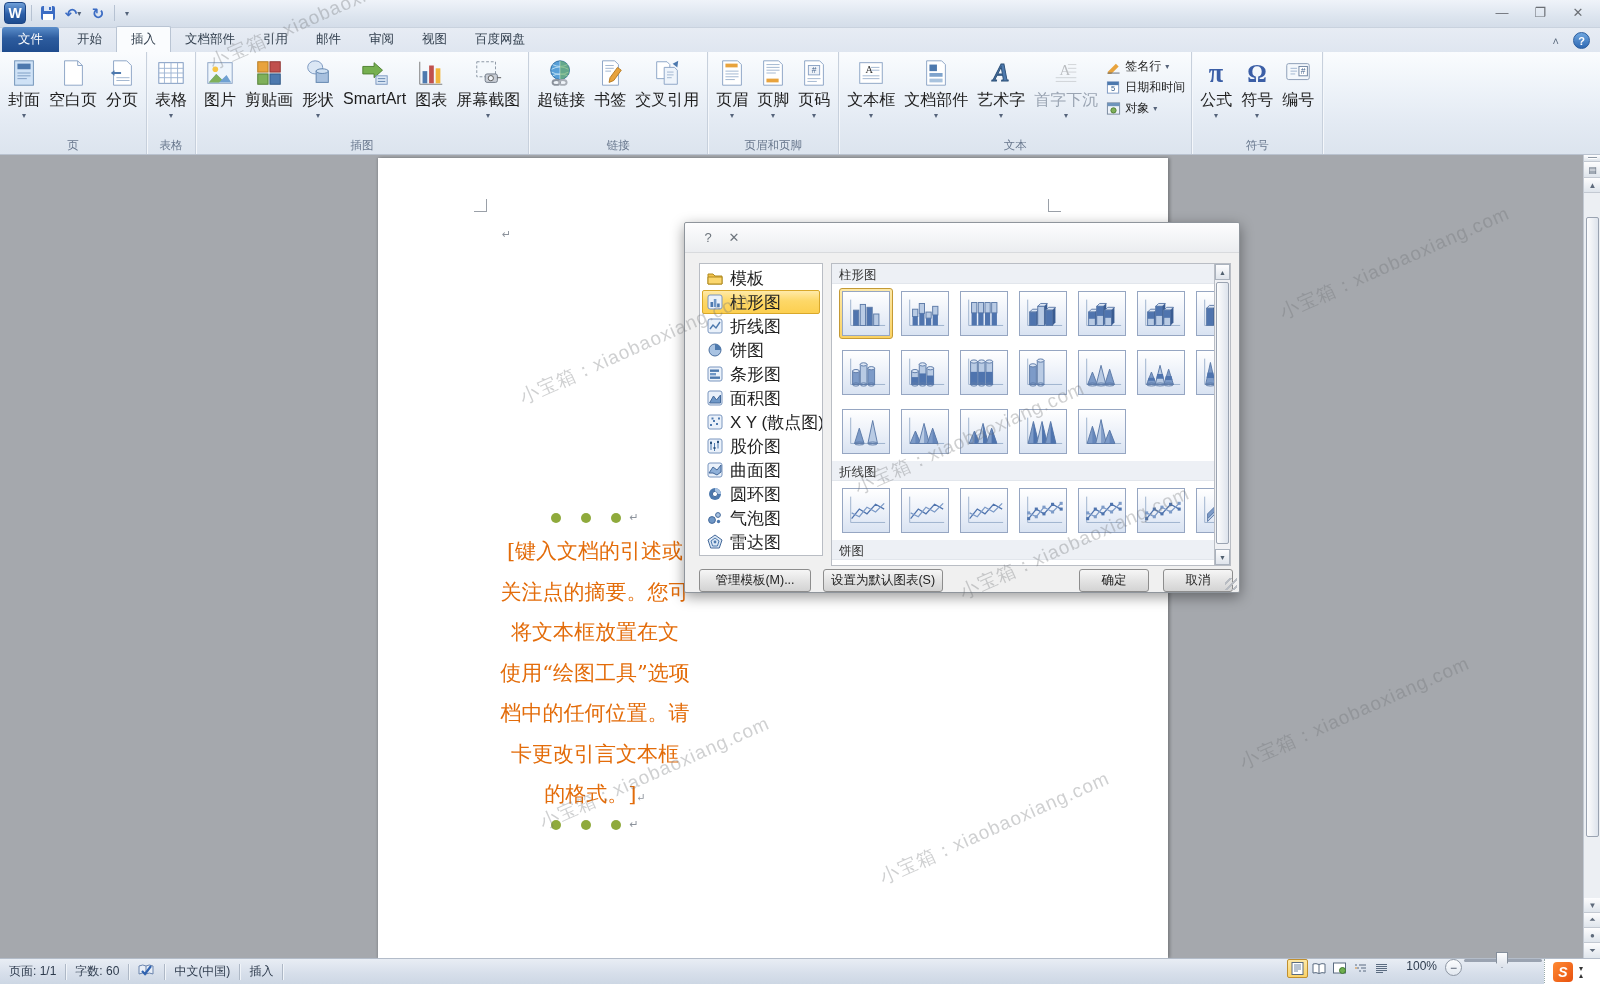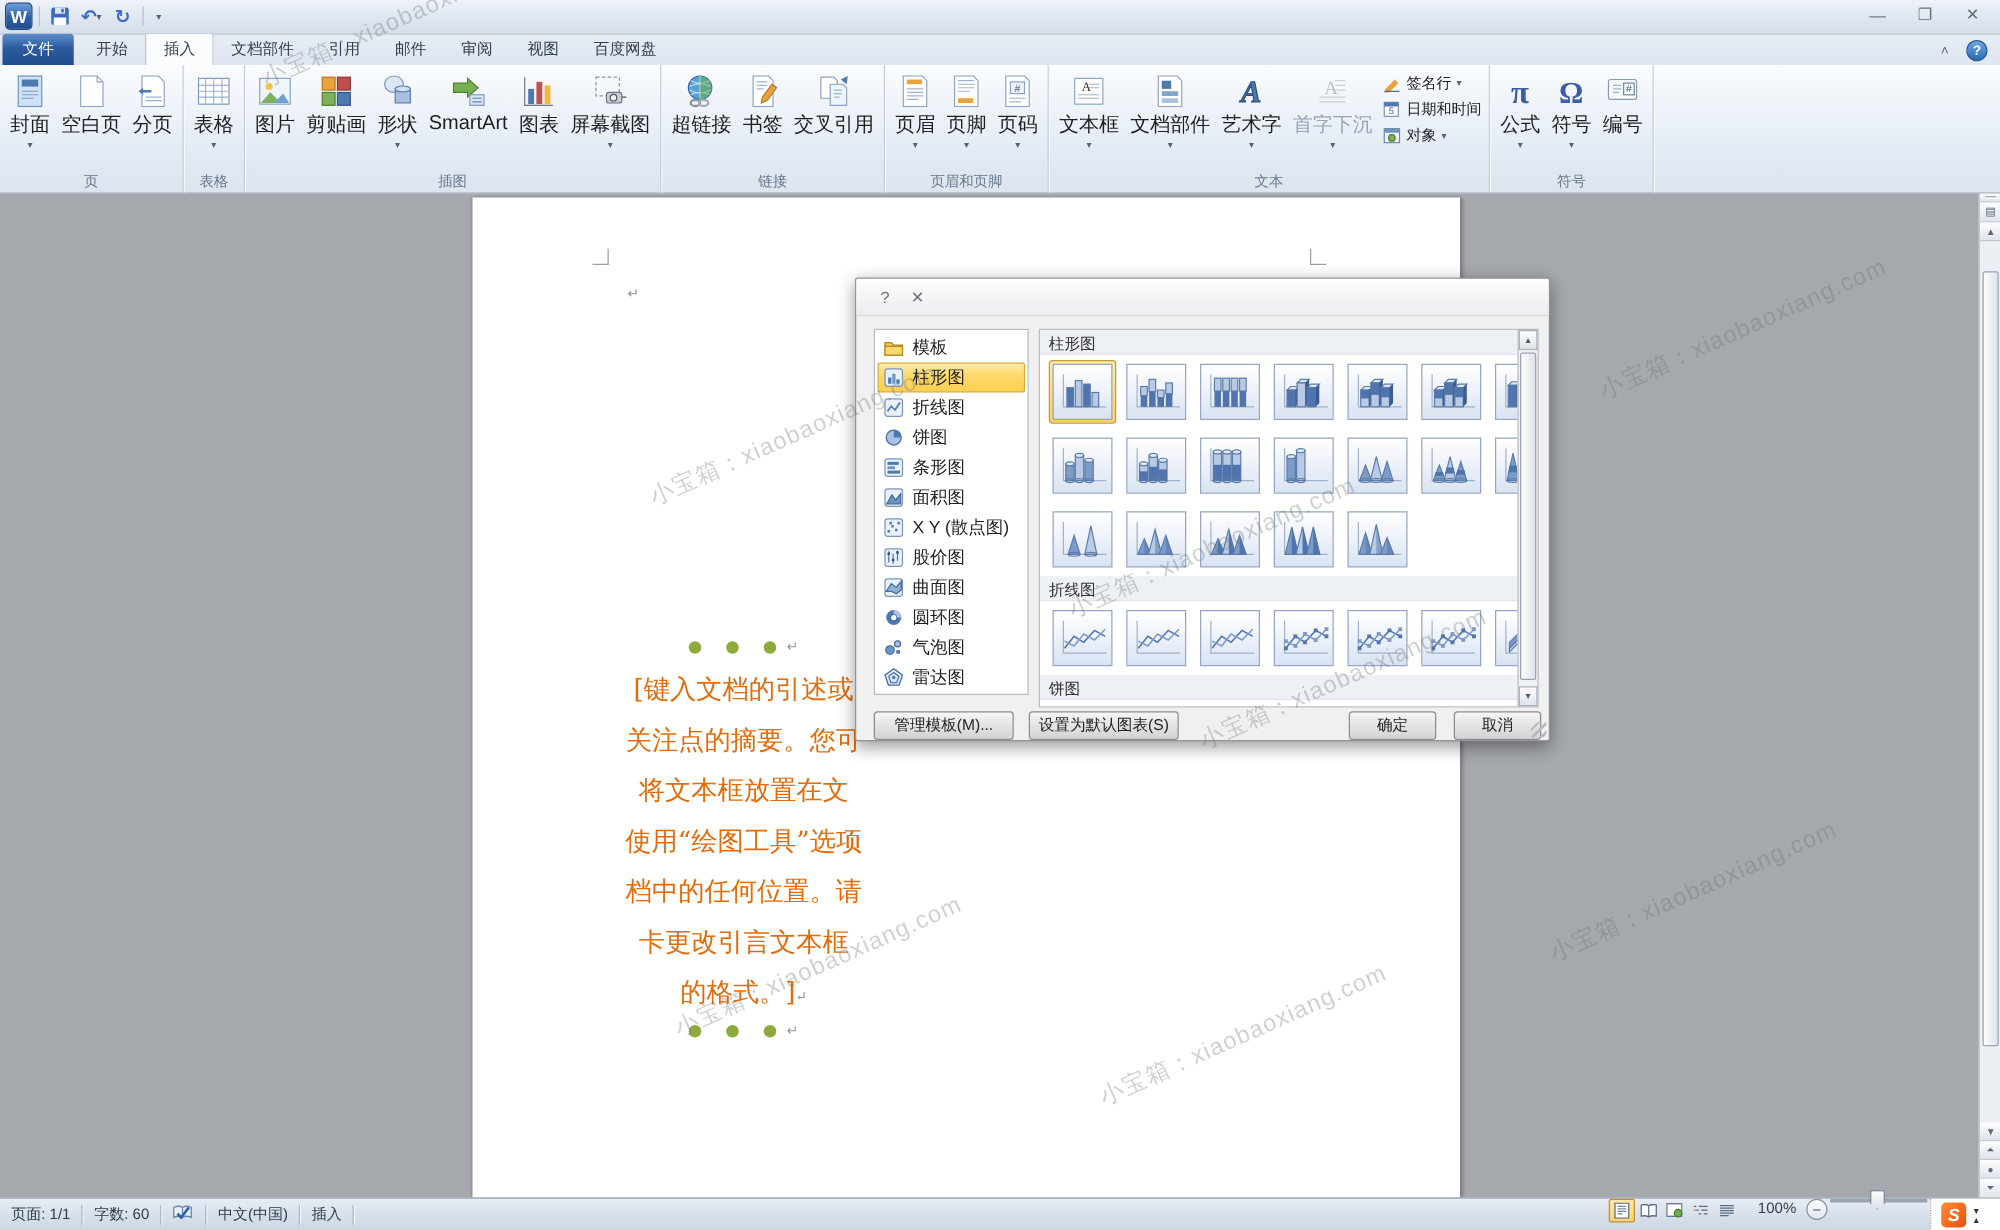--- a/index.html
+++ b/index.html
@@ -98,21 +98,21 @@
 
   
   #dialog { position:absolute; left:684px; top:222px; width:556px; height:371px;
     background:#f0f0f0; border:1px solid #8f959c; border-radius:2px;
     box-shadow:0 4px 14px rgba(0,0,0,.4); }
   #dlg-titlebar { height:30px; background:linear-gradient(#fdfdfe,#ebedf0); border-bottom:1px solid #d8dadd;
     display:flex; align-items:center; padding:0 10px; border-radius:2px 2px 0 0; }
   #dlg-title { font-size:12.5px; color:#4a4a4a; flex:1; }
   .dlg-tb-btn { width:26px; height:20px; display:flex; align-items:center; justify-content:center; color:#6e757d; font-size:13px; }
   #dlg-nav { position:absolute; left:14px; top:40px; width:124px; height:293px; background:#fff; border:1px solid #b9bdc4; padding:2px; overflow:hidden; }
-  .nav-item { height:24px; display:flex; align-items:center; gap:7px; padding:0 4px; font-size:14px; color:#222; white-space:nowrap; border:1px solid transparent; border-radius:2px; }
+  .nav-item { height:24px; display:flex; align-items:center; gap:7px; padding:0 4px; font-size:17px; color:#222; white-space:nowrap; border:1px solid transparent; border-radius:2px; }
   .nav-item.sel { background:linear-gradient(#ffeaa9,#fdd868 45%,#fccf50); border-color:#d9a82a; }
   .nav-item .nic { width:16px; height:16px; flex:none; display:flex; align-items:center; justify-content:center; }
   #dlg-panel { position:absolute; left:146px; top:40px; width:386px; height:303px; background:#fff; border:1px solid #b9bdc4; overflow:hidden; }
   .gal-header { height:20px; background:#edf0f5; border-bottom:1px solid #e2e6ec; font-size:12.5px; color:#333; padding:3px 0 0 7px; }
   .gal-row { display:flex; gap:5px; padding:4px 0 4px 7px; }
   .thumb { width:48px; height:45px; border:1px solid #96a6c2; background:linear-gradient(#ffffff,#e7edf7 65%,#d9e3f2);
     display:flex; align-items:center; justify-content:center; }
   .thumb-wrap { padding:2px; border:1px solid transparent; border-radius:3px; }
   .thumb-wrap.sel { background:linear-gradient(#fde9a9,#fbd262); border-color:#c49a35; }
   .gal-row.clipped { height:22px; overflow:hidden; }

